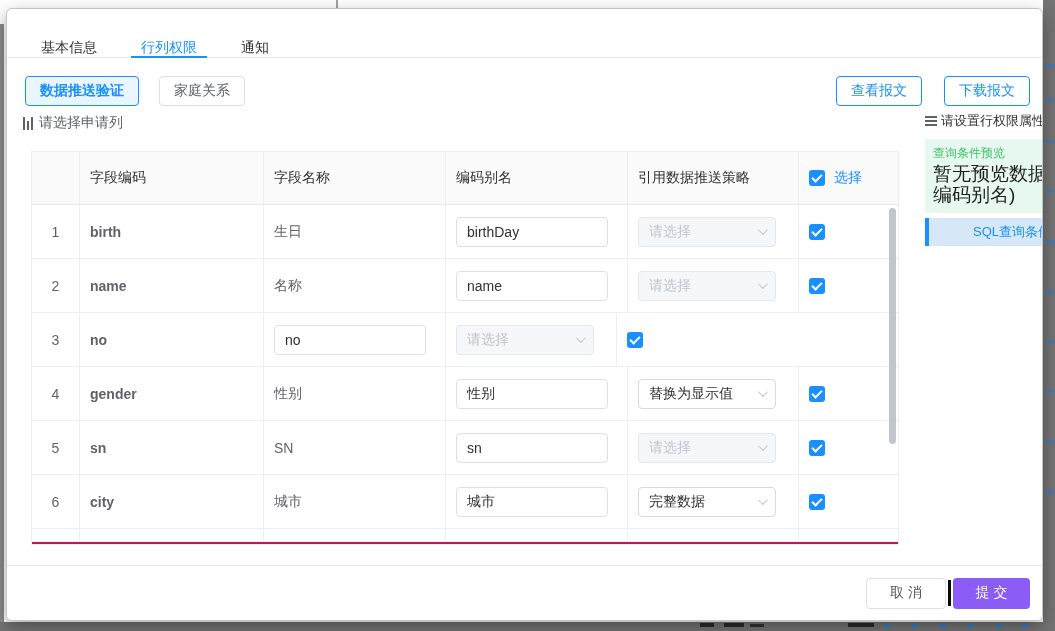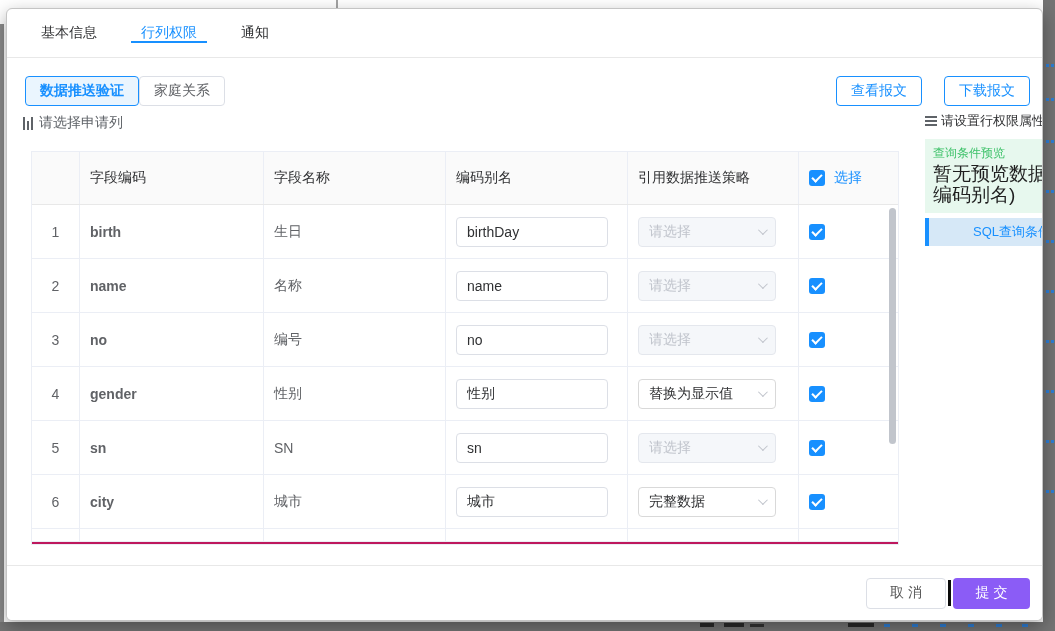--- a/index.html
+++ b/index.html
@@ -20,32 +20,32 @@
   .frag { position:absolute; z-index:1; }
 
   
   .modal {
     position:absolute; left:6px; top:8px; width:1037px; height:613px;
     background:#fff; border:1px solid #c4c4c4; border-radius:6px;
     box-shadow:0 6px 18px rgba(0,0,0,.35); z-index:2; overflow:hidden;
   }
 
   
-  .tabbar { height:49px; display:flex; align-items:center; gap:40px;
+  .tabbar { height:49px; display:flex; align-items:flex-end; gap:40px;
     padding:0 0 0 32px; border-bottom:1px solid #e8e8e8; }
   .tab { display:flex; align-items:center; font-size:14px; color:#303133;
     cursor:pointer; position:relative; padding:0 2px; }
   .tab.active { color:#1890ff; }
   .tab.active::after { content:""; position:absolute; left:-8px; right:-8px;
     bottom:-1px; height:2px; background:#1890ff; }
 
   
   .toolbar { position:absolute; left:18px; right:12px; top:66px; height:31px;
     display:flex; justify-content:space-between; align-items:center; }
-  .tb-group { display:flex; }
+  .tb-group { display:flex; gap:20px; }
   .tb-group.right { gap:22px; }
   .btn { height:30px; padding:0 14px; border-radius:4px; font-size:14px;
     display:inline-flex; align-items:center; justify-content:center;
     cursor:pointer; background:#fff; border:1px solid #dcdfe6; color:#606266; }
   .btn.primary-ghost { background:#eaf5fe; border:1px solid #1890ff; color:#1890ff; font-weight:700; }
   .btn.blue-outline { border:1px solid #1890ff; color:#1890ff; }
 
   
   .content { position:absolute; left:16px; right:12px; top:102px; bottom:55px; }
   .section-title { display:flex; align-items:center; gap:5px; font-size:14px;
@@ -223,21 +223,20 @@
           </div>
         </div>
         <div class="c c-sel">
             <span class="cb"></span>
           </div>
       </div>
 
       <div class="trow body">
         <div class="c c-idx">3</div>
         <div class="c c-code">no</div>
-        <div class="c c-name">编号</div>
         <div class="c c-alias">
             <input class="alias-input" value="no" style="">
           </div>
         <div class="c c-strat">
           <div class="sel disabled">
             <span class="sel-text">请选择</span>
             <span class="chev"></span>
           </div>
         </div>
         <div class="c c-sel">

